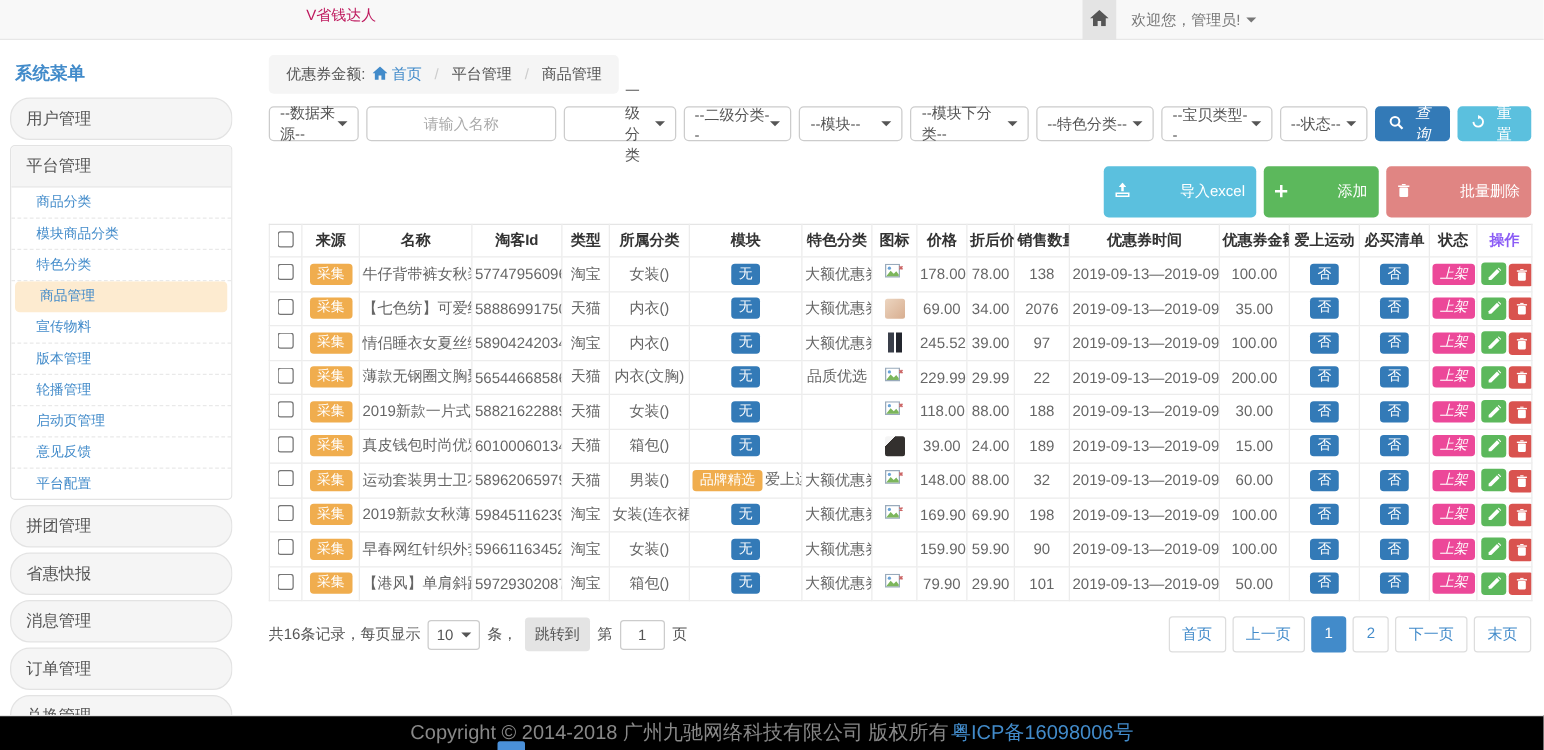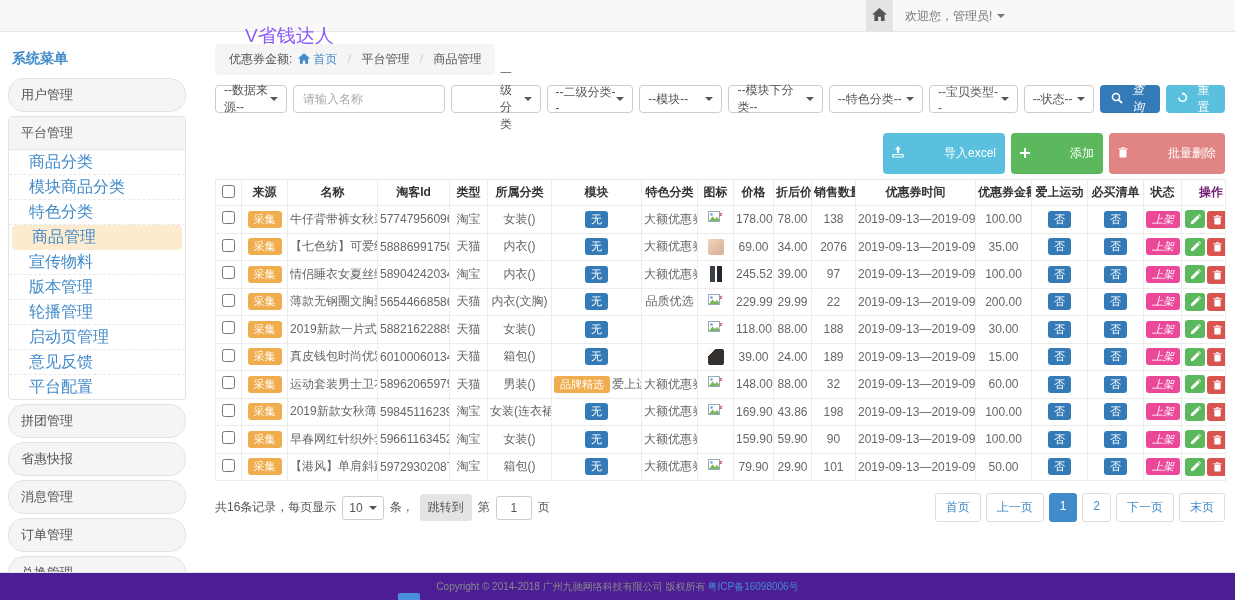--- a/index.html
+++ b/index.html
@@ -4,69 +4,69 @@
 <style>
   * { box-sizing: border-box; margin: 0; padding: 0; }
   html,body { width:1235px; height:600px; overflow:hidden; }
   body {
     font-family: "Liberation Sans", "DejaVu Sans", sans-serif;
     background:#fff; color:#555; position:relative; font-size:12px;
   }
   
   .topbar { position:absolute; top:0; left:0; width:1235px; height:32px;
     background:#f8f8f8; border-bottom:1px solid #e7e7e7; }
-  .topbar-title { position:absolute; left:245px; top:23px; font-size:19px; color:#8b5cf6; }
+  .topbar-title { position:absolute; left:245px; top:4px; font-size:12px; color:#be185d; }
   .home-btn { position:absolute; left:866px; top:0; width:27px; height:32px;
     background:#e4e4e4; display:flex; align-items:center; justify-content:center; cursor:pointer; }
   .welcome { position:absolute; left:905px; top:0; height:32px; display:flex; align-items:center;
     gap:5px; color:#777; cursor:pointer; font-size:12px; }
   .caret { width:0; height:0; border-left:4px solid transparent; border-right:4px solid transparent;
     border-top:4px solid #777; display:inline-block; }
   
   .sidebar { position:absolute; left:8px; top:32px; width:178px; height:540px; overflow:hidden; padding-top:10px; }
   .sb-title { color:#428bca; font-size:14px; font-weight:bold; padding:8px 4px 10px 4px; }
   .side-group { background:#f5f5f5; border:1px solid #e3e3e3; border-radius:16px;
     padding:7px 12px; font-size:13px; color:#555; margin-bottom:4px; cursor:pointer; }
   .side-panel { border:1px solid #e3e3e3; border-radius:4px; margin-bottom:4px; background:#fff; overflow:hidden; }
   .side-panel .side-group { border:none; border-radius:0; margin-bottom:0; border-bottom:1px solid #e8e8e8; }
-  .side-sub { padding:6px 12px 6px 20px; font-size:16px; line-height:12px; color:#428bca;
+  .side-sub { padding:6px 12px 6px 20px; font-size:11px; line-height:12px; color:#428bca;
     border-bottom:1px dashed #e9e9e9; cursor:pointer; }
   .side-sub:last-child { border-bottom:none; }
   .side-sub.active { background:#fdebd0; border-radius:4px; margin:0 3px; border-bottom-color:transparent; }
   
   .main { position:absolute; left:215px; top:32px; width:1010px; padding-top:12px; }
   .breadcrumb { display:inline-block; background:#f5f5f5; border-radius:4px; padding:7px 14px;
     font-size:12px; color:#555; }
   .breadcrumb a { color:#428bca; text-decoration:none; cursor:pointer; }
   .breadcrumb .sep { color:#ccc; margin:0 7px; }
   .breadcrumb svg { vertical-align:-1px; margin:0 3px 0 6px; }
   
   .filters { display:flex; gap:6px; margin-top:10px; align-items:center; }
   .sel { height:28px; border:1px solid #ccc; border-radius:4px; background:#fff;
     display:flex; align-items:center; justify-content:space-between; padding:0 8px;
     font-size:12px; color:#555; cursor:pointer; }
   .sel .caret { border-top-color:#555; }
   .filters input { height:28px; border:1px solid #ccc; border-radius:4px; padding:0 9px;
-    width:152px; font-size:12px; color:#555; font-family:inherit; }
+    width:152px; font-size:12px; color:#555; font-family:inherit;text-align:center; }
   .filters input::placeholder { color:#aaa; }
   .btn { height:28px; border:none; border-radius:4px; color:#fff; font-size:12px;
     padding:0 11px; display:inline-flex; align-items:center; gap:5px; cursor:pointer; font-family:inherit; }
   .btn-primary { background:#337ab7;font-style:italic; }
   .btn-info    { background:#5bc0de; }
   
   .toolbar { margin-top:20px; display:flex; justify-content:flex-end; gap:6px; }
   .toolbar .btn { height:41px; padding:0 9px;gap:40px; }
   .btn-add { background:#5cb85c; }
   .btn-batch-del { background:#e08583; }
   
   table { width:1010px; border-collapse:collapse; margin-top:5px; table-layout:fixed; }
   th, td { border:1px solid #ececec; border-top:1px solid #e5e5e5; text-align:center;
     padding:4px 2px; font-size:12px; color:#666; height:26px; overflow:hidden; white-space:nowrap; }
   th { color:#333; font-weight:bold; background:#fff; }
-  th.op-col { color:#701a75;text-align:right; }
+  th.op-col { color:#8b5cf6; }
   .badge { display:inline-block; padding:2px 6px; border-radius:3px; color:#fff; font-size:11px; line-height:13px; }
   .b-orange { background:#f0ad4e; }
   .b-blue   { background:#337ab7; cursor:pointer; }
   .b-green  { background:#ec4899; cursor:pointer;font-style:italic; }
   .module-extra { color:#666; margin-left:2px; }
   .op-btn { display:inline-flex; width:20px; height:18px; border-radius:3px; border:none;
     align-items:center; justify-content:center; margin:0 1px; cursor:pointer; }
   .op-edit { background:#5cb85c; }
   .op-del  { background:#d9534f; }
   .thumb { width:16px; height:16px; display:inline-block; border-radius:2px; vertical-align:middle; }
@@ -81,23 +81,23 @@
   .pp-sel .caret { border-top-color:#555; }
   .jump-btn { background:#e4e4e4; border:none; border-radius:3px; padding:5px 8px;
     color:#555; font-size:12px; cursor:pointer; font-family:inherit; }
   .jump-input { width:36px; height:24px; border:1px solid #ccc; border-radius:3px;
     text-align:center; font-size:12px; color:#555; font-family:inherit; }
   .pager { display:flex; gap:5px; }
   .pg { border:1px solid #ddd; border-radius:3px; padding:5px 10px; color:#428bca;
     background:#fff; cursor:pointer; font-size:12px; }
   .pg.active { background:#428bca; border-color:#428bca; color:#fff; }
   
-  .footer { position:absolute; left:0; bottom:0; width:1235px; height:28px; background:#4c1d95;
+  .footer { position:absolute; left:0; bottom:0; width:1235px; height:28px; background:#000000;
     border-top:1px solid #e7e7e7; display:flex; align-items:center; justify-content:center;
-    gap:2px; font-size:10px; color:#888; }
+    gap:2px; font-size:16px; color:#888; }
   .footer a { color:#428bca; text-decoration:none; }
   .blue-artifact { position:absolute; left:398px; bottom:0; width:22px; height:7px;
     background:#4a90d9; border-radius:2px 2px 0 0; }
   input[type=checkbox] { width:13px; height:13px; cursor:pointer; }
 </style>
 </head>
 <body>
 
 <header class="topbar">
   <div class="topbar-title">V省钱达人</div>
@@ -515,21 +515,21 @@
           <td>女装(连衣裙)</td>
           <td><span class="badge b-blue">无</span></td>
           <td>大额优惠券</td>
           <td><span><svg width="15" height="13" viewBox="0 0 15 13">
                 <rect x="0.5" y="0.5" width="11" height="10" fill="#fff" stroke="#9ab"></rect>
                 <circle cx="3.5" cy="3.5" r="1.3" fill="#6aa3d8"></circle>
                 <path d="M1 10 L4.5 5.5 L7 8 L9 6 L11 8.5 L11 10 Z" fill="#7cb65c"></path>
                 <path d="M11.5 2 L14 4.5 M14 2 L11.5 4.5" stroke="#c66" stroke-width="1.2"></path>
               </svg></span></td>
           <td>169.90</td>
-          <td>43.86</td>
+          <td>69.90</td>
           <td>198</td>
           <td>2019-09-13—2019-09-17</td>
           <td>100.00</td>
           <td><span class="badge b-blue">否</span></td>
           <td><span class="badge b-blue">否</span></td>
           <td><span class="badge b-green">上架</span></td>
           <td><button class="op-btn op-edit">
               <svg width="11" height="11" viewBox="0 0 12 12" fill="#fff">
                 <path d="M1 8.7 L1 11 L3.3 11 L10.6 3.7 L8.3 1.4 Z"></path>
                 <path d="M9 0.7 L11.3 3 L12 2.3 L9.7 0 Z"></path>

